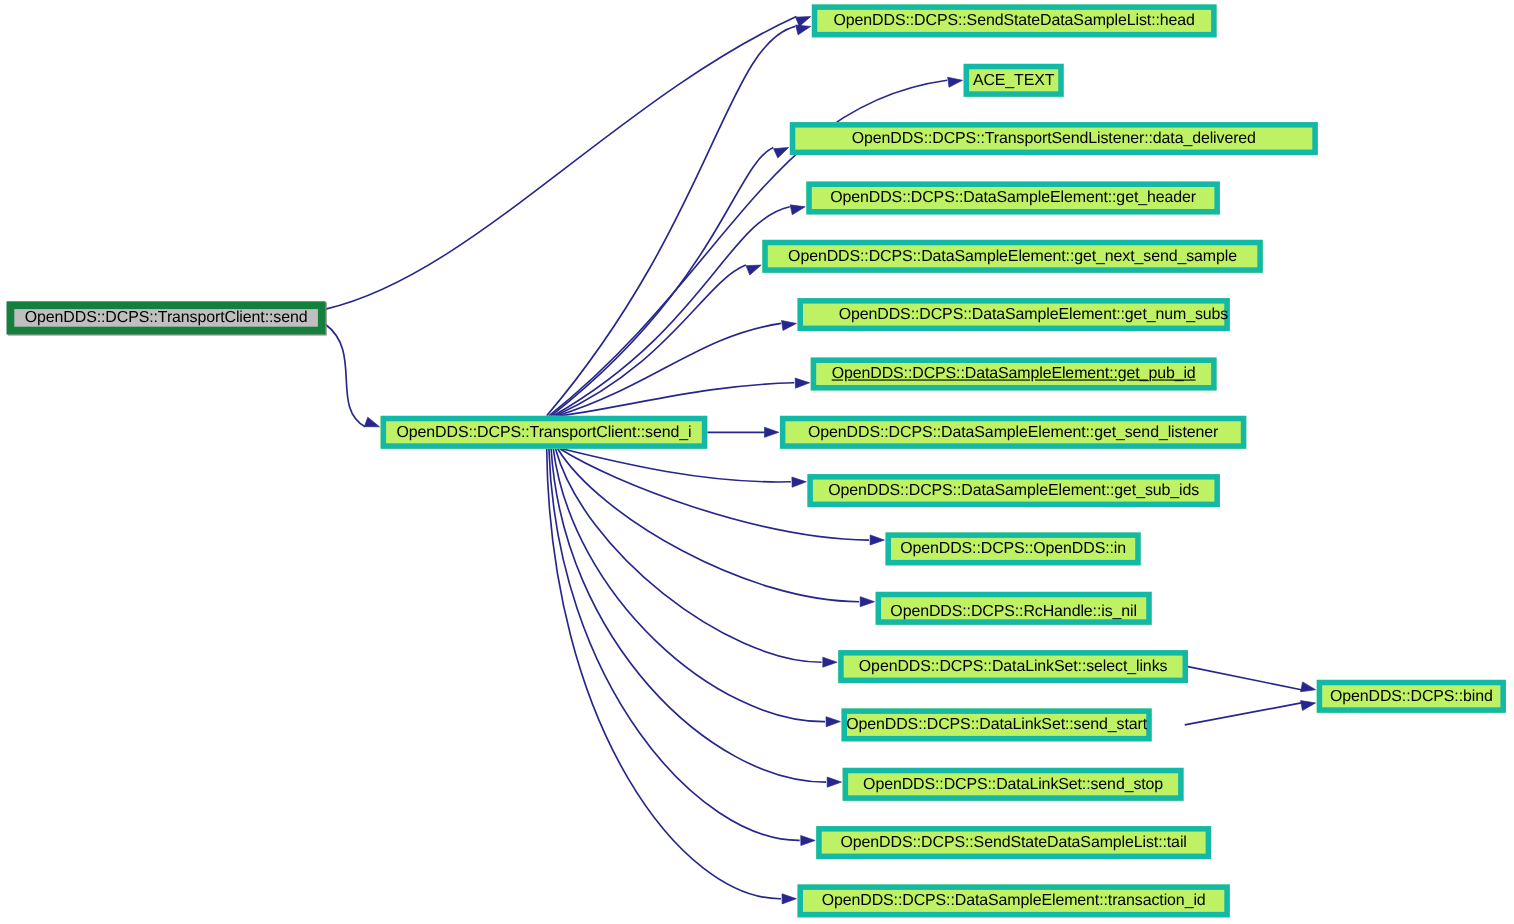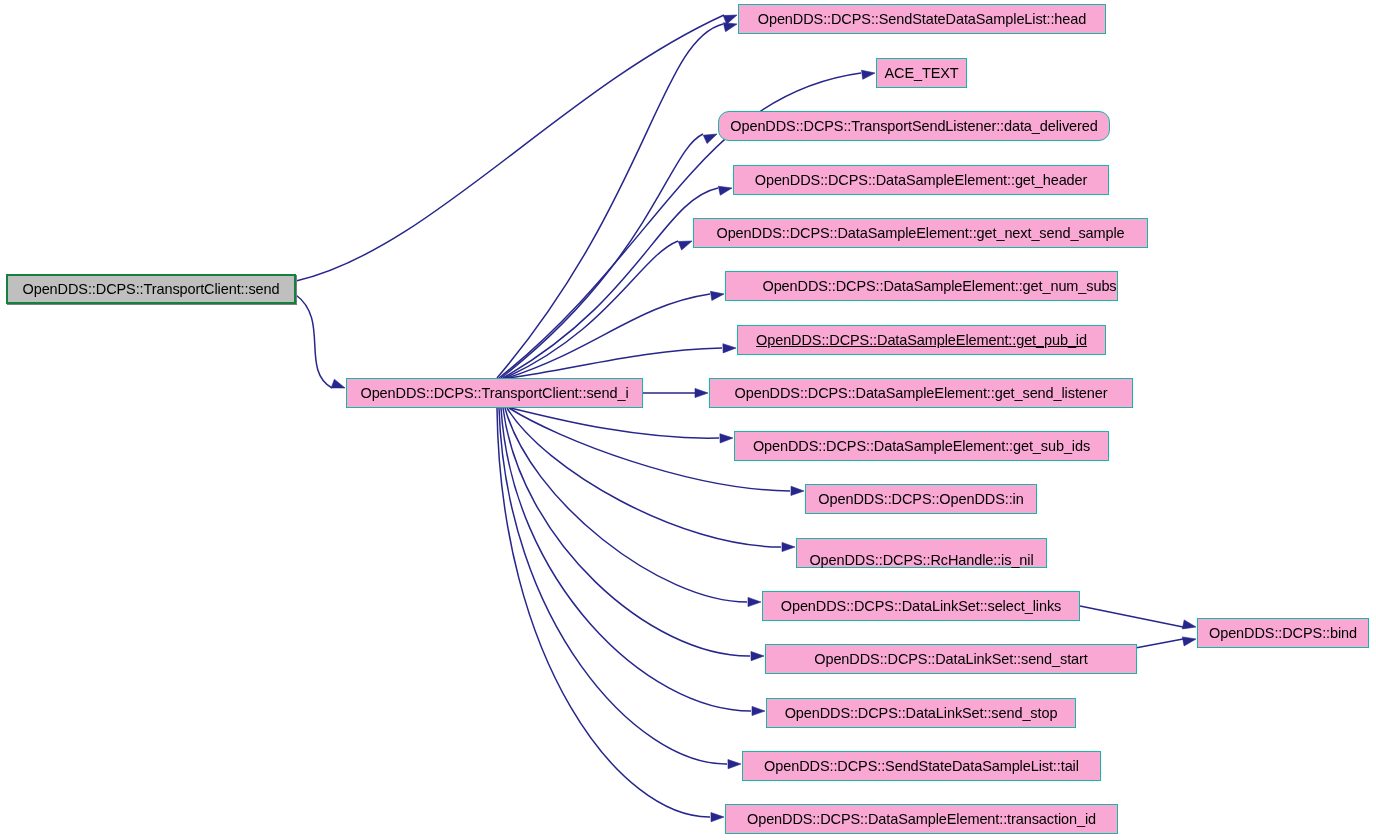--- a/index.html
+++ b/index.html
@@ -31,36 +31,36 @@
     stroke-width: 1.5;
   }
   .arrow-head {
     fill: #26268c;
     stroke: #26268c;
     stroke-width: 0.6;
   }
   .gnode {
     position: absolute;
     box-sizing: border-box;
-    background: #f9a8d4;
-    border: 1px solid #14b8a6;
+    background: #bef264;
+    border: 5px solid #14b8a6;
     display: flex;
     align-items: center;
     justify-content: center;
     white-space: nowrap;
     color: #000000;
     font-size: 14.5px;
     line-height: 1;
     letter-spacing: -0.1px;
     height: 30px;
     cursor: pointer;
   }
   .gnode.highlight {
     background: #bfbfbf;
-    border: 2px solid #15803d;
+    border: 7px solid #15803d;
     box-shadow: 1px 1px 0 0 #808080;
   }
   .gnode .nlabel {
     padding: 0 8px;
     pointer-events: none;
   }
 </style>
 </head>
 <body>
 
@@ -113,21 +113,21 @@
       </div>
       <div class="gnode" style="left: 346px; top: 378px; width: 297px;">
         <span class="nlabel">OpenDDS::DCPS::TransportClient::send_i</span>
       </div>
       <div class="gnode" style="left: 738px; top: 4px; width: 368px;">
         <span class="nlabel">OpenDDS::DCPS::SendStateDataSampleList::head</span>
       </div>
       <div class="gnode" style="left: 876px; top: 58px; width: 91px;">
         <span class="nlabel">ACE_TEXT</span>
       </div>
-      <div class="gnode" style="left: 718px; top: 111px; width: 392px; border-radius: 11px;">
+      <div class="gnode" style="left: 718px; top: 111px; width: 480px;">
         <span class="nlabel">OpenDDS::DCPS::TransportSendListener::data_delivered</span>
       </div>
       <div class="gnode" style="left: 733px; top: 165px; width: 376px;">
         <span class="nlabel">OpenDDS::DCPS::DataSampleElement::get_header</span>
       </div>
       <div class="gnode" style="left: 693px; top: 218px; width: 455px;">
         <span class="nlabel">OpenDDS::DCPS::DataSampleElement::get_next_send_sample</span>
       </div>
       <div class="gnode" style="left: 725px; top: 271px; width: 393px; padding-left: 36px;">
         <span class="nlabel">OpenDDS::DCPS::DataSampleElement::get_num_subs</span>
@@ -143,21 +143,21 @@
       </div>
       <div class="gnode" style="left: 805px; top: 484px; width: 232px;">
         <span class="nlabel">OpenDDS::DCPS::OpenDDS::in</span>
       </div>
       <div class="gnode" style="left: 796px; top: 538px; width: 251px; align-items: flex-end;">
         <span class="nlabel">OpenDDS::DCPS::RcHandle::is_nil</span>
       </div>
       <div class="gnode" style="left: 762px; top: 591px; width: 318px;">
         <span class="nlabel">OpenDDS::DCPS::DataLinkSet::select_links</span>
       </div>
-      <div class="gnode" style="left: 765px; top: 644px; width: 372px;">
+      <div class="gnode" style="left: 765px; top: 644px; width: 282px;">
         <span class="nlabel">OpenDDS::DCPS::DataLinkSet::send_start</span>
       </div>
       <div class="gnode" style="left: 766px; top: 698px; width: 310px;">
         <span class="nlabel">OpenDDS::DCPS::DataLinkSet::send_stop</span>
       </div>
       <div class="gnode" style="left: 742px; top: 751px; width: 359px;">
         <span class="nlabel">OpenDDS::DCPS::SendStateDataSampleList::tail</span>
       </div>
       <div class="gnode" style="left: 725px; top: 804px; width: 393px;">
         <span class="nlabel">OpenDDS::DCPS::DataSampleElement::transaction_id</span>

